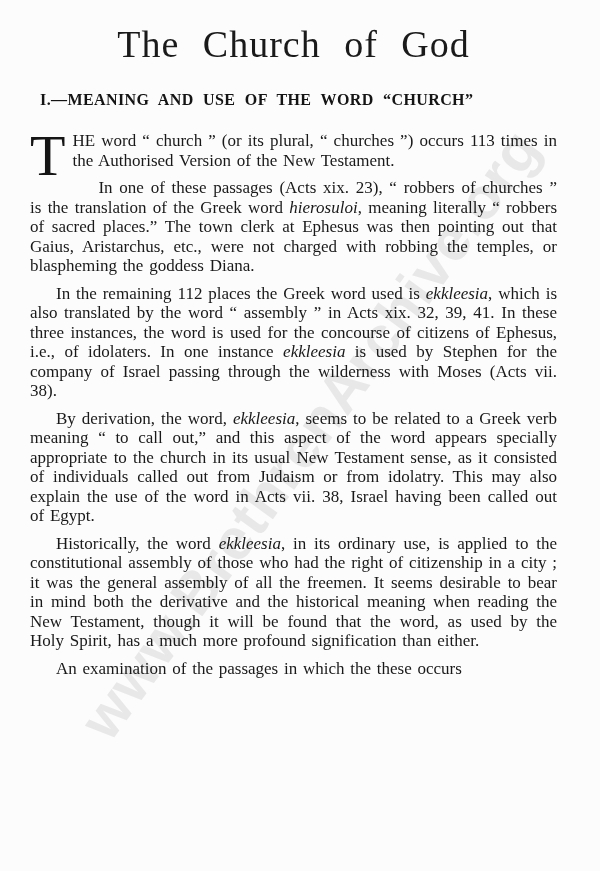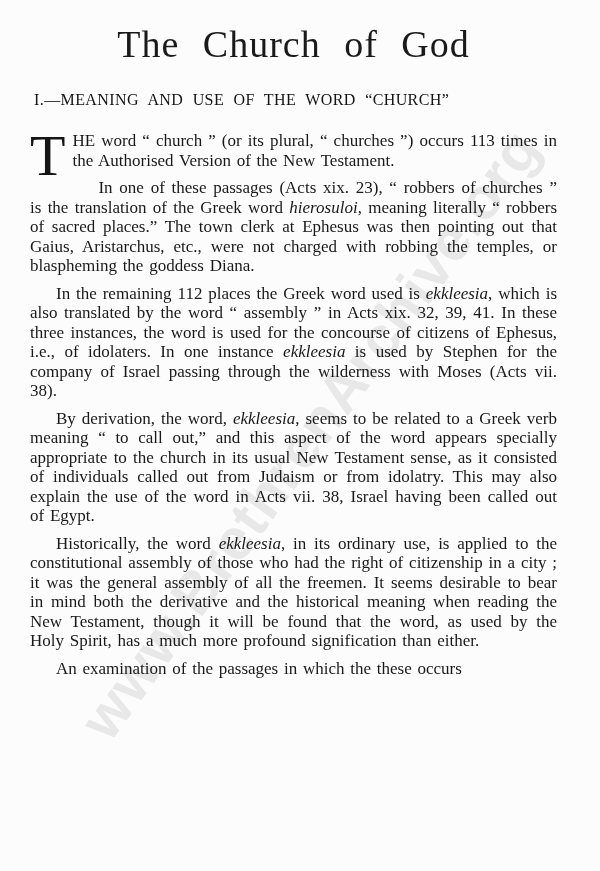--- a/index.html
+++ b/index.html
@@ -25,22 +25,22 @@
   }
   .content {
     position: absolute; left: 30px; top: 0; width: 527px; z-index: 1;
   }
   .title {
     font-weight: 400; font-size: 38px; line-height: 42px;
     text-align: center; margin: 23px 0 0;
     word-spacing: 13px; letter-spacing: 1px; color: #1a1a1a;
   }
   .heading {
-    font-weight: 400; font-size: 16px; line-height: 20px;
-    margin: 25px 4px 0; word-spacing: 5px; letter-spacing: 0.4px;
+    font-weight: 700; font-size: 16px; line-height: 20px;
+    margin: 25px 10px 0; word-spacing: 5px; letter-spacing: 0.4px;
     color: #141414;
   }
   .body-text { margin-top: 21px; }
   .para {
     font-size: 17px; line-height: 19.5px;
     margin: 0 0 8px; text-align: justify;
     text-indent: 26px; word-spacing: 1.5px; color: #191919;
   }
   .para.first { text-indent: 0; }
   .dropcap {

